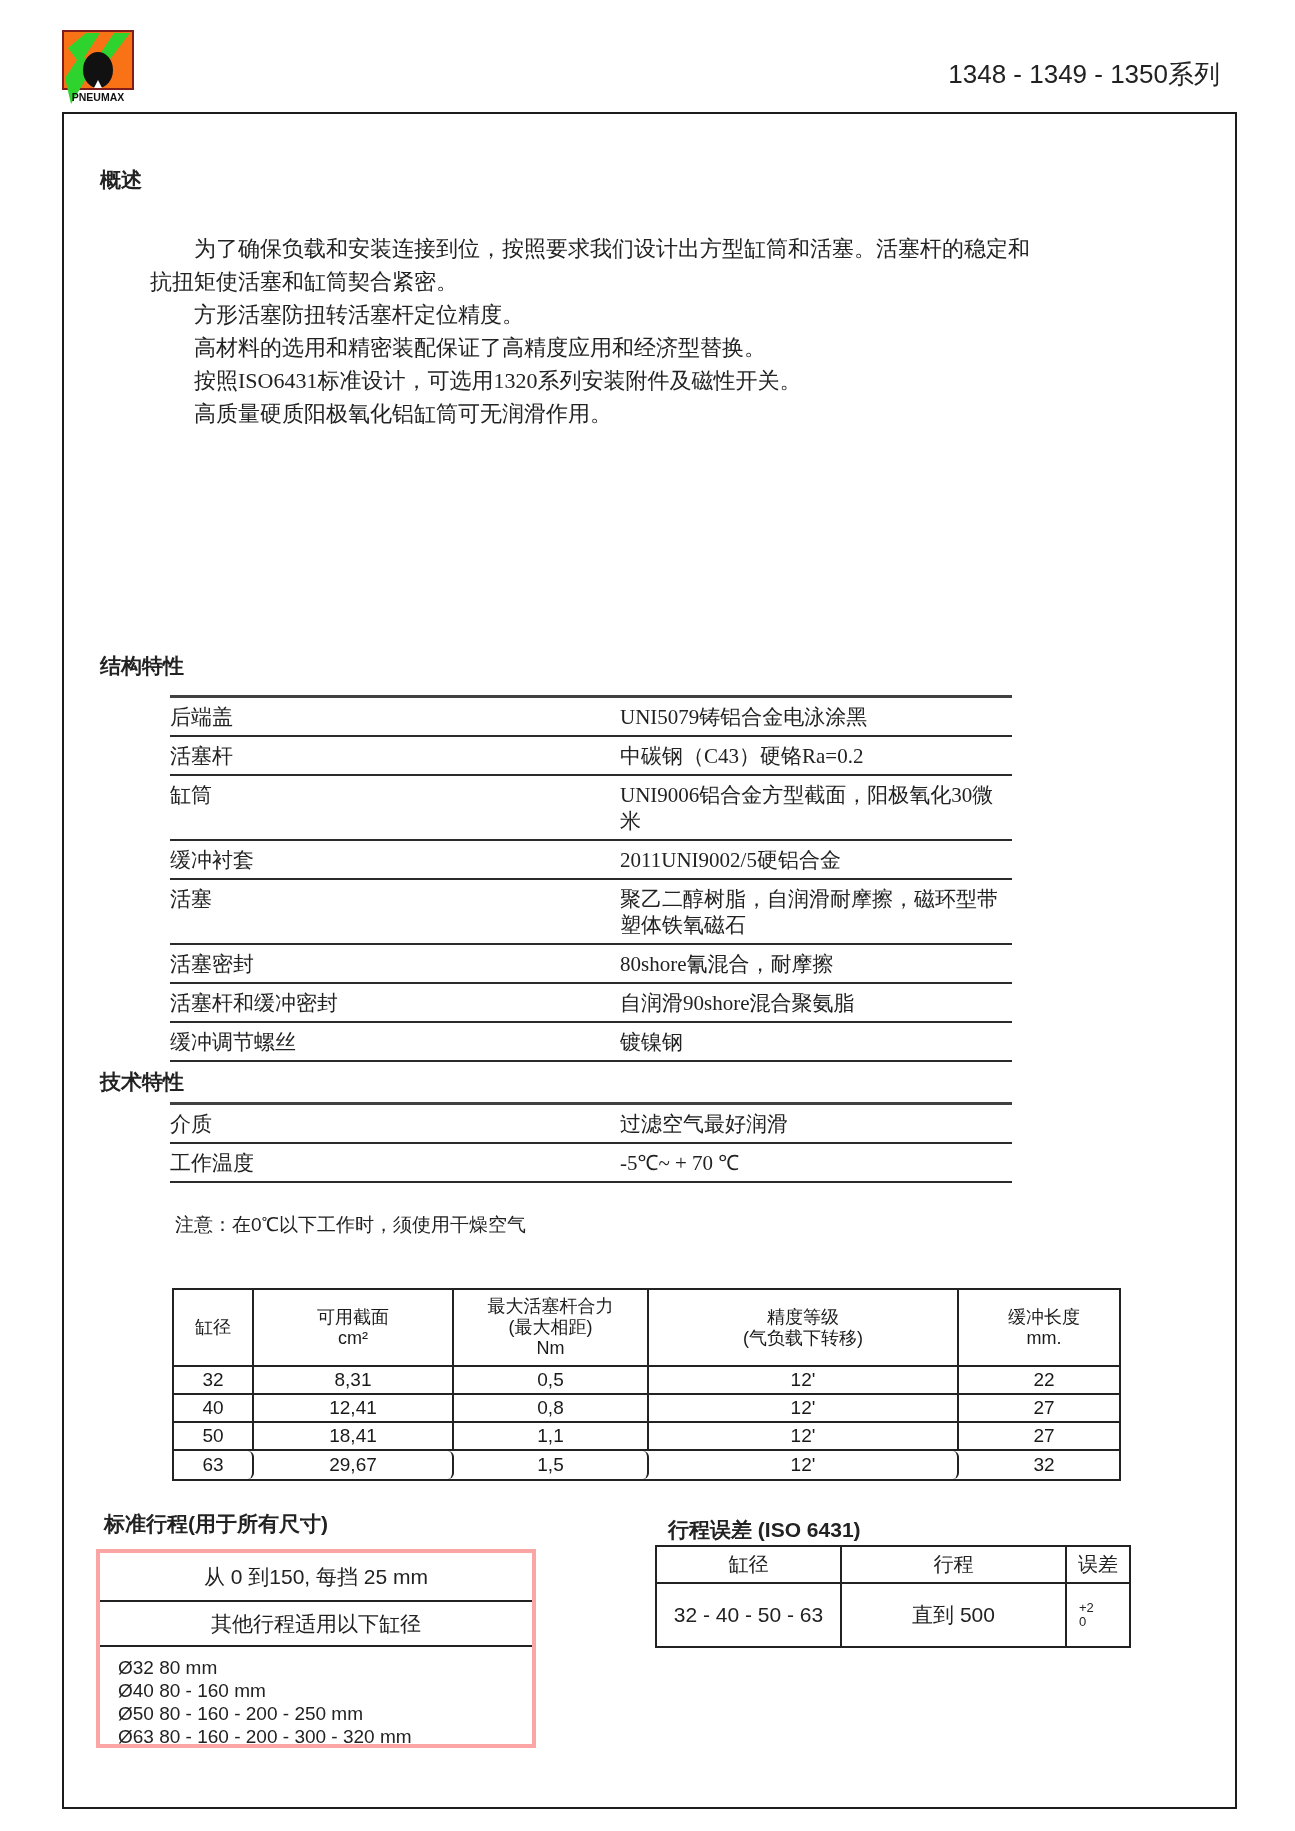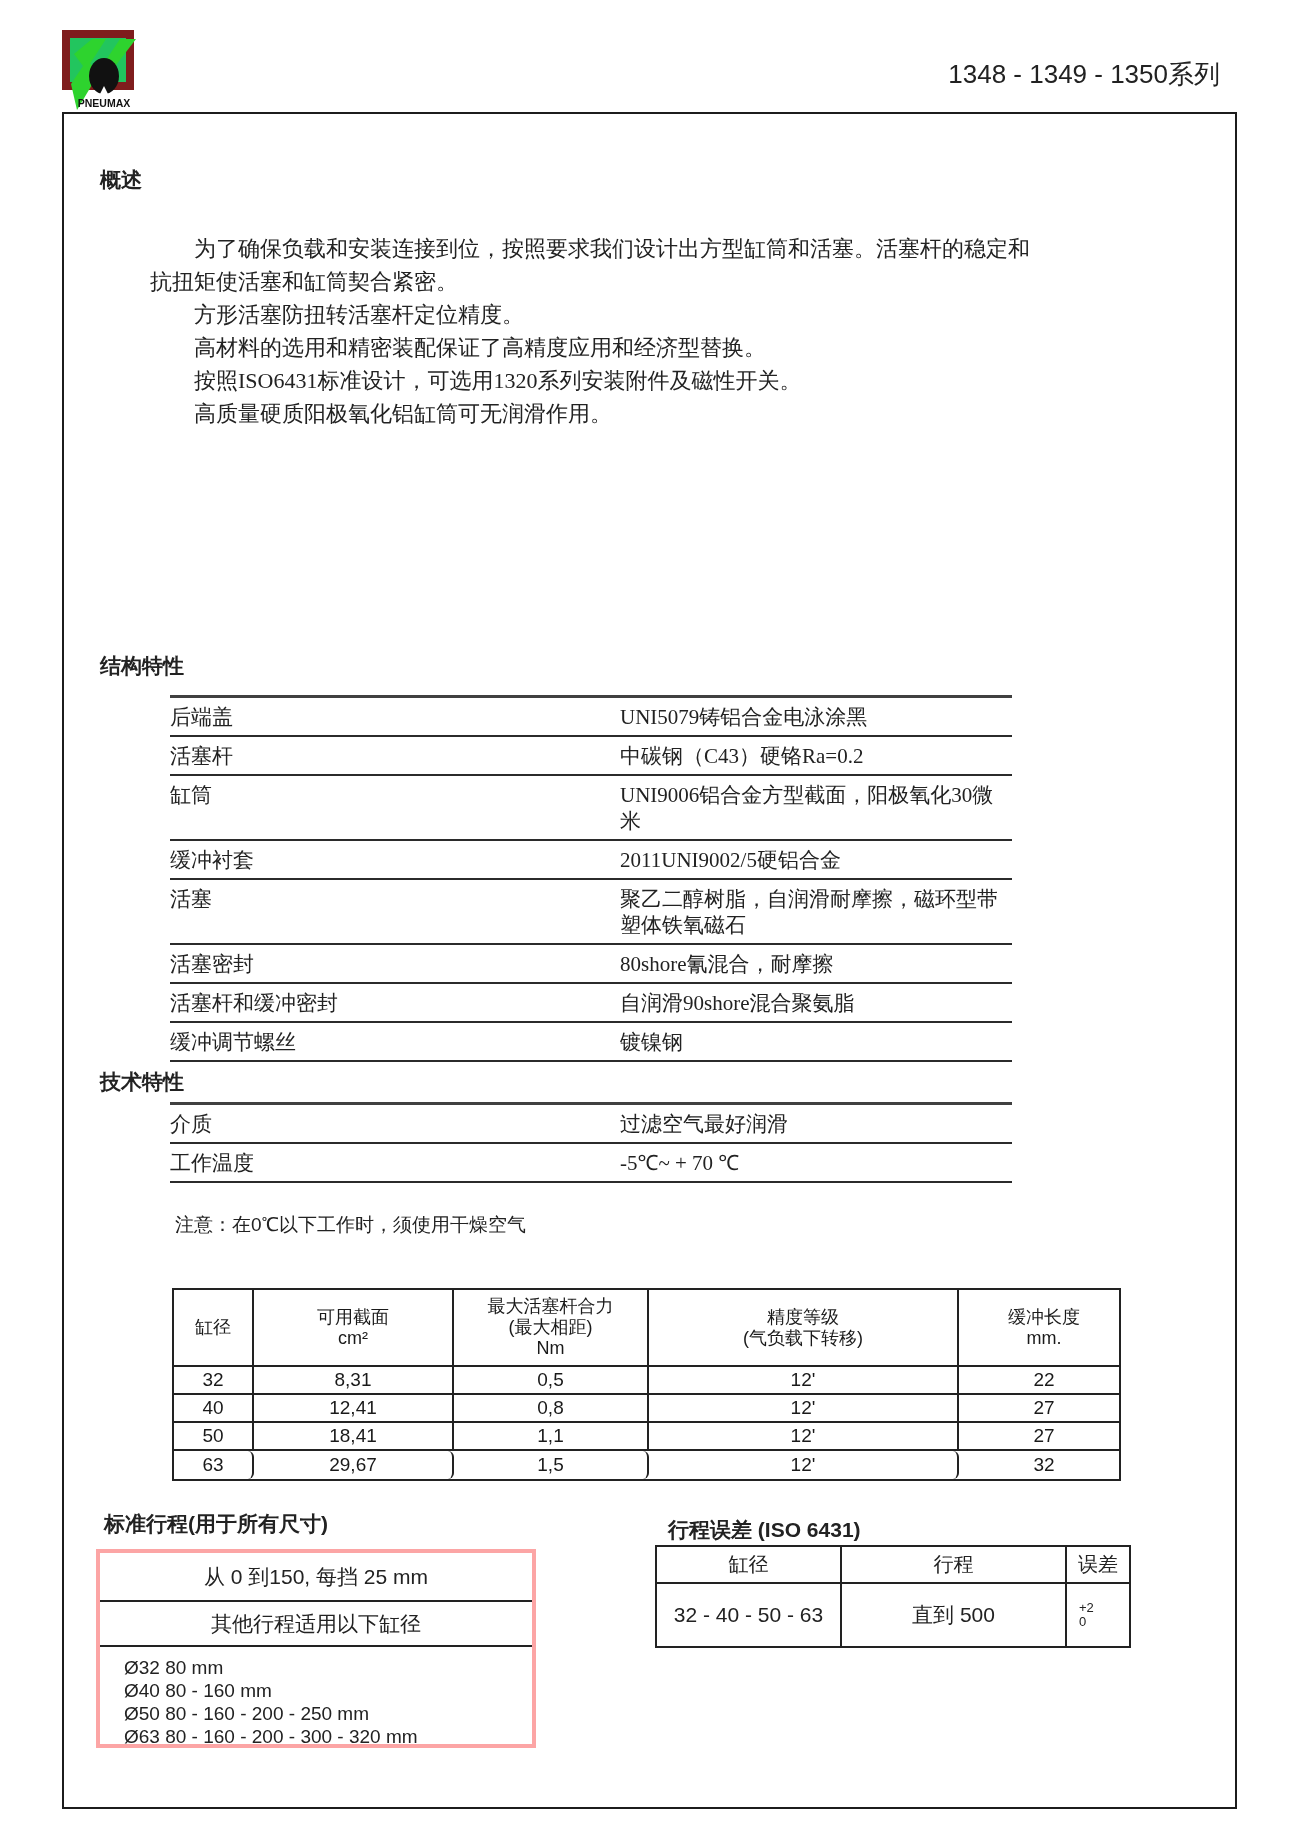--- a/index.html
+++ b/index.html
@@ -7,21 +7,21 @@
     position:relative;
     width:1295px;height:1831px;
     background:#ffffff;
     font-family:"Liberation Serif", serif;
     color:#1a1a1a;
     overflow:hidden;
   }
   
   .logo-box{
     position:absolute;left:62px;top:30px;width:72px;height:60px;
-    border:8px solid #7f1d1d;background:#22c55e;box-sizing:border-box;
+    border:2px solid #7f1d1d;background:#f97316;box-sizing:border-box;
   }
   .hdr-title{
     position:absolute;left:150px;top:48px;width:700px;
     font-family:"Liberation Sans", sans-serif;
     font-size:26px;line-height:34px;color:#222;
   }
   .hdr-series{
     position:absolute;right:75px;top:57px;
     font-family:"Liberation Sans", sans-serif;
     font-size:26px;color:#222;text-align:right;
@@ -86,21 +86,21 @@
     border:4px solid #fca5a5;box-sizing:border-box;
     font-family:"Liberation Sans", sans-serif;color:#222;
   }
   .stroke-box .srow{
     border-bottom:2px solid #222;
     display:flex;align-items:center;justify-content:center;
     font-size:21px;
   }
   .stroke-box .srow1{height:47px;}
   .stroke-box .srow2{height:43px;}
-  .stroke-list{padding:9px 0 0 24px;font-size:19px;line-height:23px;}
+  .stroke-list{padding:9px 0 0 18px;font-size:19px;line-height:23px;}
   .stroke-list div{margin:0;}
   
   .tol{
     position:absolute;left:655px;top:1545px;
     display:grid;grid-template-columns:185px 225px 62px;
     border:2px solid #222;
     font-family:"Liberation Sans", sans-serif;color:#222;
     box-sizing:content-box;
   }
   .tol .cell{

